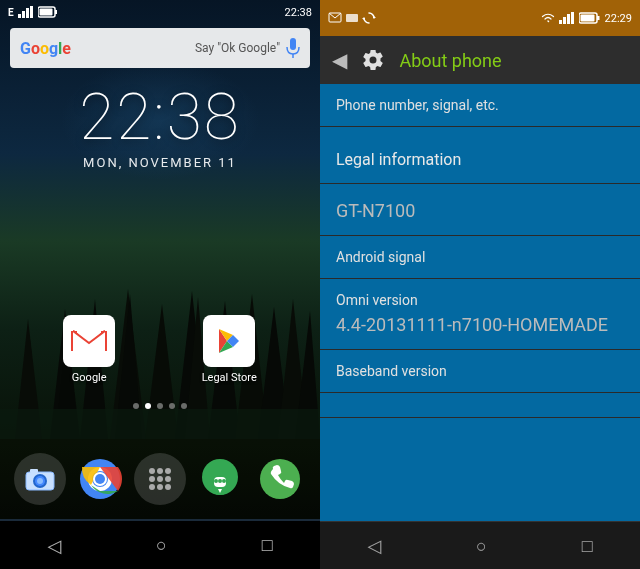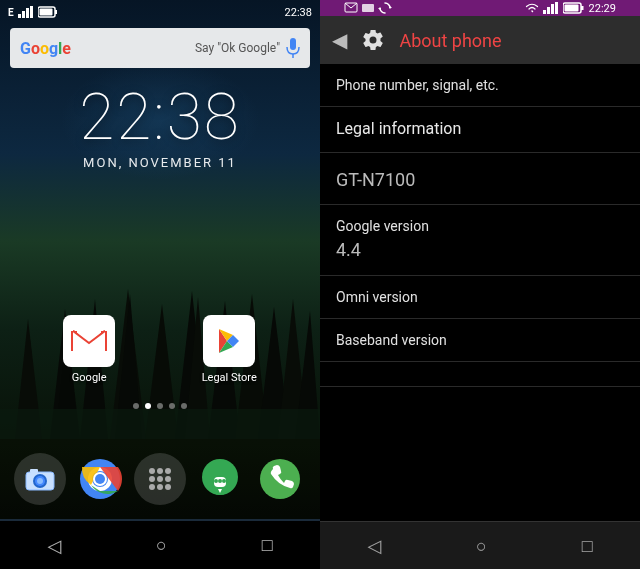--- a/index.html
+++ b/index.html
@@ -229,26 +229,26 @@
       height: 569px;
       background: #1a1a1a;
       display: flex;
       flex-direction: column;
       overflow: hidden;
       flex-shrink: 0;
     }
 
     
     .status-bar-right {
-      height: 16px;
-      background: #701a75;
+      height: 36px;
+      background: #a16207;
       display: flex;
       align-items: center;
       justify-content: space-between;
-      padding: 0 24px;
+      padding: 0 8px;
       flex-shrink: 0;
     }
 
     .status-bar-right-left {
       display: flex;
       gap: 3px;
       align-items: center;
     }
 
     .status-bar-right-right {
@@ -278,29 +278,29 @@
     .header-gear {
       width: 28px;
       height: 28px;
       display: flex;
       align-items: center;
       justify-content: center;
     }
 
     .header-title {
       font-size: 18px;
-      color: #ef4444;
+      color: #84cc16;
       font-weight: 400;
     }
 
     
     .settings-list {
       flex: 1;
       overflow-y: auto;
-      background: #000000;
+      background: #0369a1;
     }
 
     .settings-list::-webkit-scrollbar { display: none; }
 
     .settings-item {
       padding: 12px 16px;
       border-bottom: 1px solid #2a2a2a;
     }
 
     .settings-item-primary {
@@ -592,34 +592,34 @@
     <span class="header-title">About phone</span>
   </div>
 
   <div class="settings-list">
 
     <div class="settings-item">
       <div class="settings-item-primary">Phone number, signal, etc.</div>
     </div>
 
     <div class="settings-item">
-      <div class="settings-item-primary" style="font-size:16px;font-weight:400;color:#e8e8e8;">Legal information</div>
+      <div class="settings-item-primary" style="font-size:16px;font-weight:400;color:#e8e8e8;margin-top:11px;">Legal information</div>
     </div>
 
     <div class="settings-item">
       <div class="settings-item-value">GT-N7100</div>
     </div>
 
     <div class="settings-item">
-      <div class="settings-item-primary">Google version</div>
-      <div class="settings-item-value">4.4</div>
+      <div class="settings-item-primary">Android signal</div>
     </div>
 
     <div class="settings-item">
       <div class="settings-item-primary">Omni version</div>
+      <div class="settings-item-value">4.4-20131111-n7100-HOMEMADE</div>
     </div>
 
     <div class="settings-item">
       <div class="settings-item-primary">Baseband version</div>
     </div>
 
 
     <div class="settings-item">
       
       

